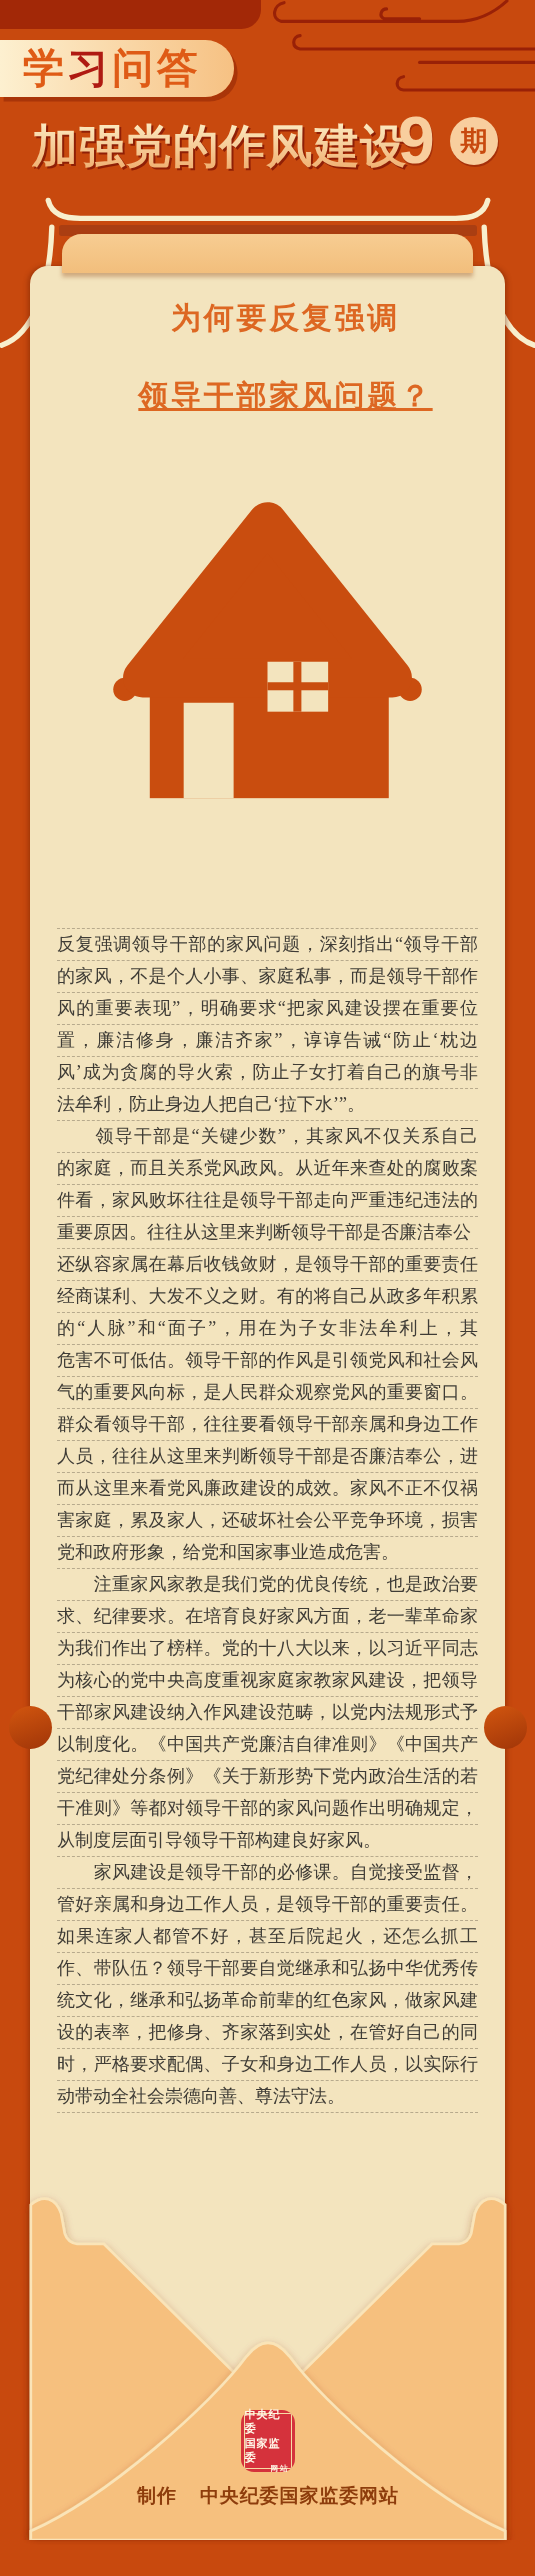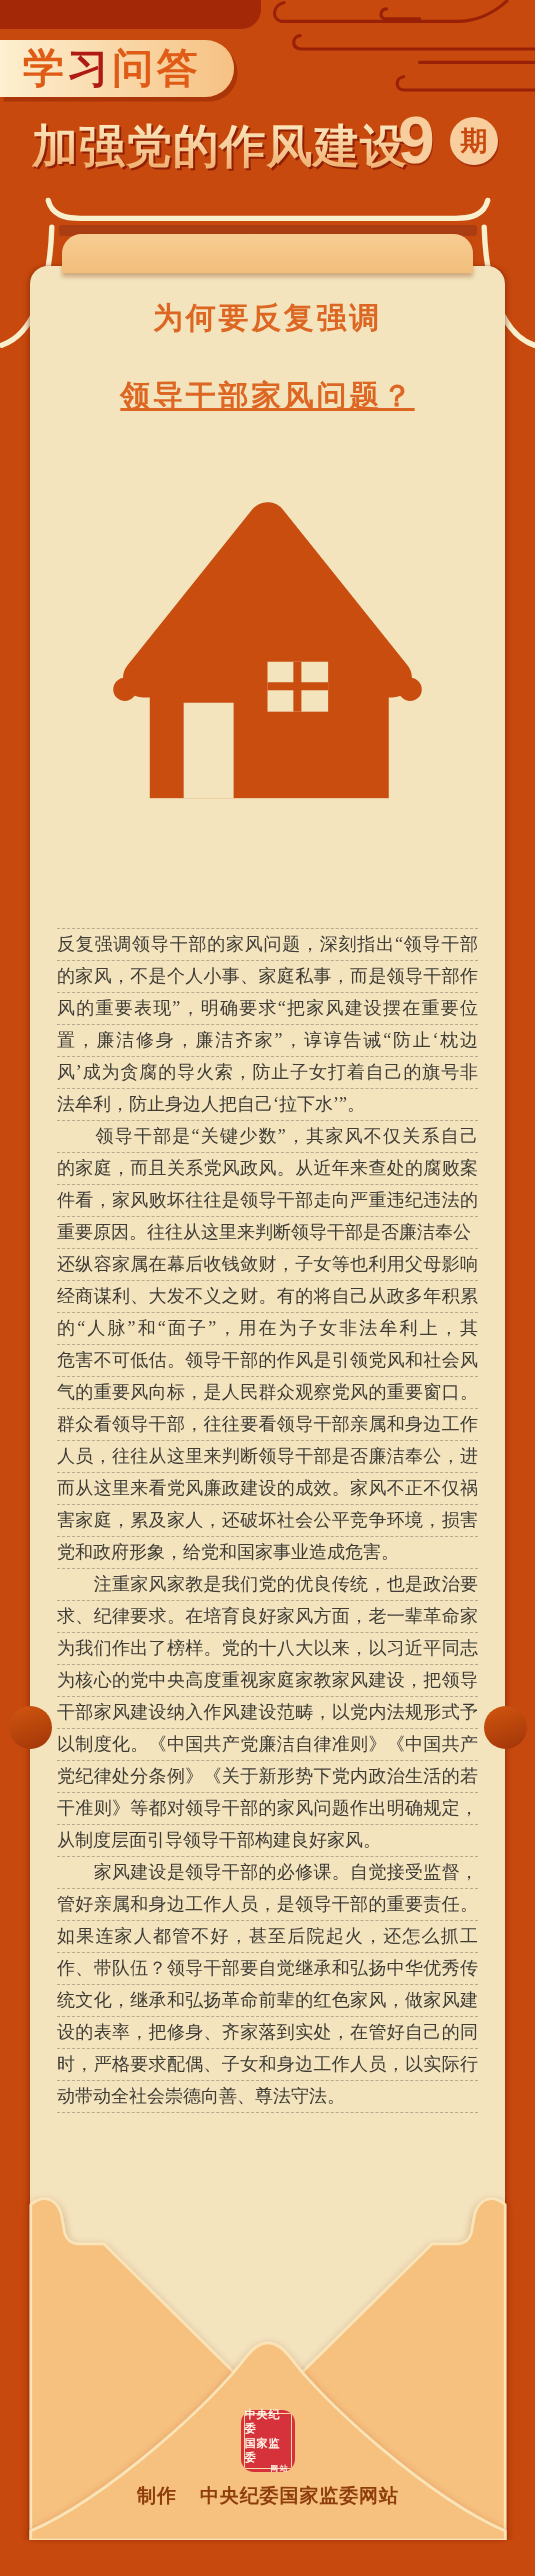--- a/index.html
+++ b/index.html
@@ -62,21 +62,21 @@
     z-index:3;
   }
   
   .paper{
     position:absolute;left:30px;top:266px;width:475px;height:2274px;
     background:var(--paper,#F3E4BE);
     border-radius:18px 18px 0 0;
     box-shadow:-3.6px 0 5.4px -1.8px rgba(110,30,0,.45),3.6px 0 5.4px -1.8px rgba(110,30,0,.45);
     z-index:2;
   }
-  .question{position:absolute;left:0;top:32px;width:100%;text-align:center;}
+  .question{position:absolute;left:0;top:32px;width:100%;text-align:center;padding-left:18px;}
   .question div{
     font-size:30px;font-weight:900;letter-spacing:2.7px;
     color:var(--question-orange,#DD6722);
   }
   .question div + div{margin-top:37px;text-decoration:underline;}
   .house{position:absolute;left:59px;top:229px;}
   
   .article{
     position:absolute;left:27px;top:662px;width:421px;
     border-top:1.8px dashed var(--dash,#B7AA8D);
@@ -187,21 +187,21 @@
         <div class="tline">反复强调领导干部的家风问题，深刻指出“领导干部</div>
         <div class="tline">的家风，不是个人小事、家庭私事，而是领导干部作</div>
         <div class="tline">风的重要表现”，明确要求“把家风建设摆在重要位</div>
         <div class="tline">置，廉洁修身，廉洁齐家”，谆谆告诫“防止‘枕边</div>
         <div class="tline">风’成为贪腐的导火索，防止子女打着自己的旗号非</div>
         <div class="tline pend">法牟利，防止身边人把自己‘拉下水’”。</div>
         <div class="tline">　　领导干部是“关键少数”，其家风不仅关系自己</div>
         <div class="tline">的家庭，而且关系党风政风。从近年来查处的腐败案</div>
         <div class="tline">件看，家风败坏往往是领导干部走向严重违纪违法的</div>
         <div class="tline">重要原因。往往从这里来判断领导干部是否廉洁奉公，</div>
-        <div class="tline">还纵容家属在幕后收钱敛财，子女等也利用父母影响</div>
+        <div class="tline">还纵容家属在幕后收钱敛财，是领导干部的重要责任</div>
         <div class="tline">经商谋利、大发不义之财。有的将自己从政多年积累</div>
         <div class="tline">的“人脉”和“面子”，用在为子女非法牟利上，其</div>
         <div class="tline">危害不可低估。领导干部的作风是引领党风和社会风</div>
         <div class="tline">气的重要风向标，是人民群众观察党风的重要窗口。</div>
         <div class="tline">群众看领导干部，往往要看领导干部亲属和身边工作</div>
         <div class="tline">人员，往往从这里来判断领导干部是否廉洁奉公，进</div>
         <div class="tline">而从这里来看党风廉政建设的成效。家风不正不仅祸</div>
         <div class="tline">害家庭，累及家人，还破坏社会公平竞争环境，损害</div>
         <div class="tline pend">党和政府形象，给党和国家事业造成危害。</div>
         <div class="tline">　　注重家风家教是我们党的优良传统，也是政治要</div>

